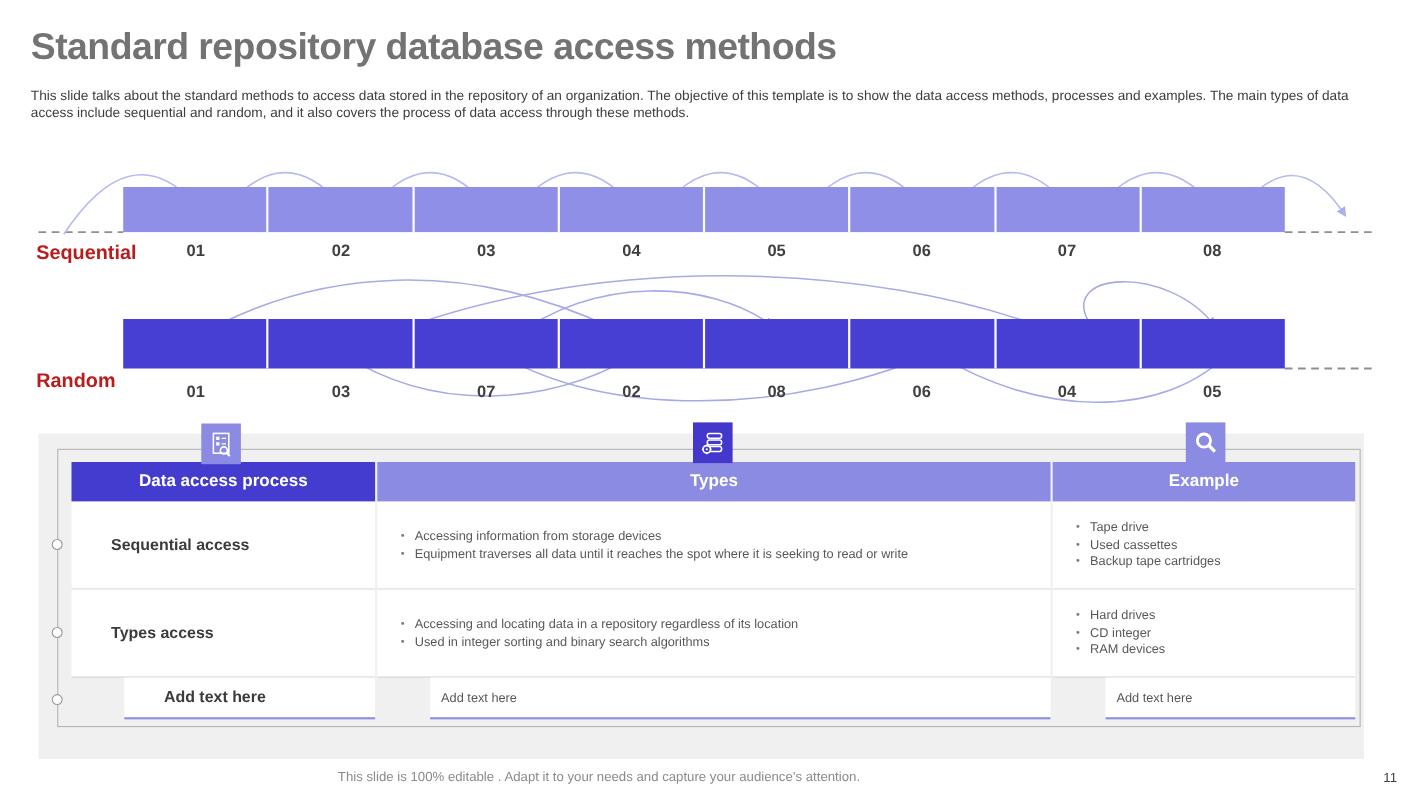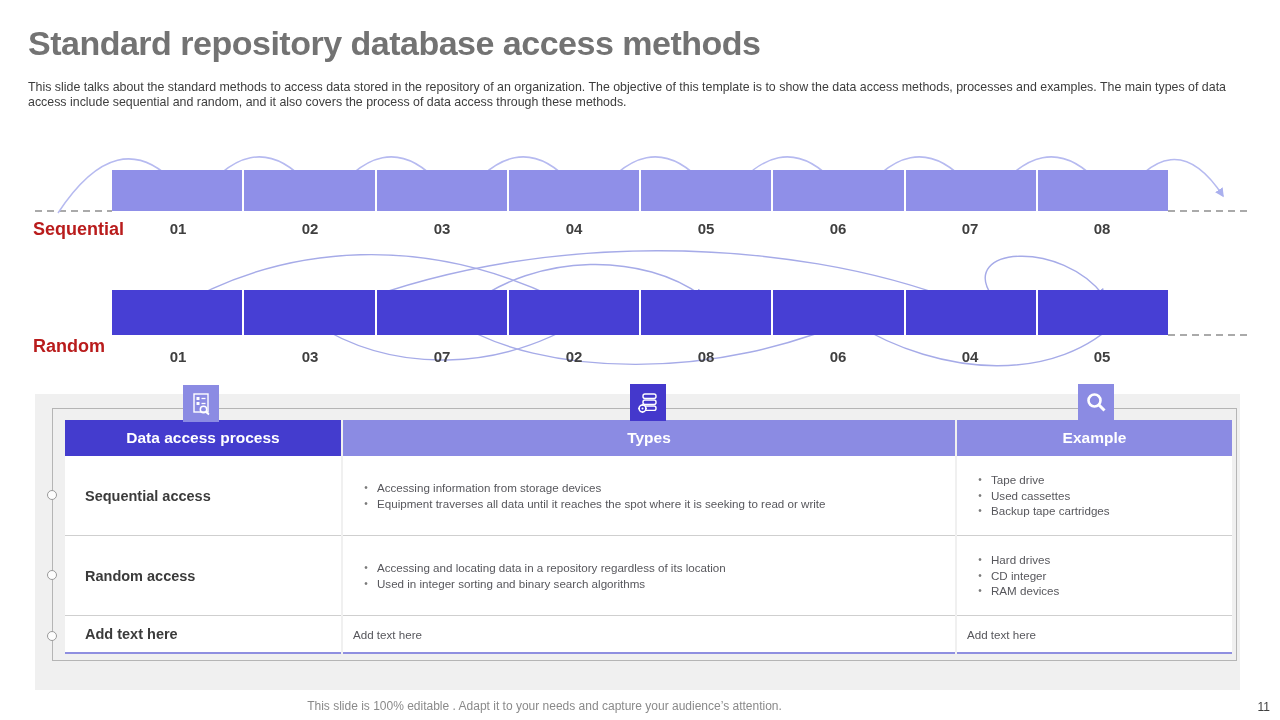--- a/index.html
+++ b/index.html
@@ -41,22 +41,22 @@
   .table { position:absolute; left:65px; top:420px; width:1167px;
     display:grid; grid-template-columns:276px 1fr 275px; grid-auto-rows:min-content;
     column-gap:2px; }
   .hcell { height:36px; line-height:36px; text-align:center; color:#ffffff;
     font-size:15.5px; font-weight:bold; }
   .hcell.light { background:#8b8be3; }
   .hcell.dark { background:#443cce; }
   .cell { background:#ffffff; border-bottom:1px solid #cfcfcf; display:flex;
     flex-direction:column; justify-content:center; }
   .cell.r1, .cell.r2 { height:80px; }
-  .cell.r3 { height:38px; border-bottom:2px solid #8f8fe0; }
-  .type-cell { padding-left:20px; font-size:14.5px; font-weight:bold; color:#3b3b3b; }
+  .cell.r3 { height:38px; border-bottom:2px solid #8f8fe0;margin-left:48px; }
+  .type-cell { padding-left:36px; font-size:14.5px; font-weight:bold; color:#3b3b3b; }
   .bullets { padding-left:12px; }
   .bullet { display:flex; font-size:11.6px; line-height:15.5px; color:#57575c; }
   .bullet .dot { width:22px; text-align:center; color:#7a7a7a; font-size:10px; }
   .plain { padding-left:10px; font-size:11.6px; color:#57575c; }
 
   
   .hicon { position:absolute; width:36px; height:37px; display:flex;
     align-items:center; justify-content:center; z-index:3; }
   .hicon.light { background:#8b8be3; }
   .hicon.dark { background:#4438cc; }
@@ -222,21 +222,21 @@
             <span class="dot">•</span>
             <span>Used cassettes</span>
           </div>
         <div class="bullet">
             <span class="dot">•</span>
             <span>Backup tape cartridges</span>
           </div>
       </div>
     </div>
 
-    <div class="cell r2 type-cell">Random access</div>
+    <div class="cell r2 type-cell">Types access</div>
     <div class="cell r2">
       <div class="bullets">
         <div class="bullet">
             <span class="dot">•</span>
             <span>Accessing and locating  data in a repository regardless of its location</span>
           </div>
         <div class="bullet">
             <span class="dot">•</span>
             <span>Used in integer sorting and binary search algorithms</span>
           </div>

